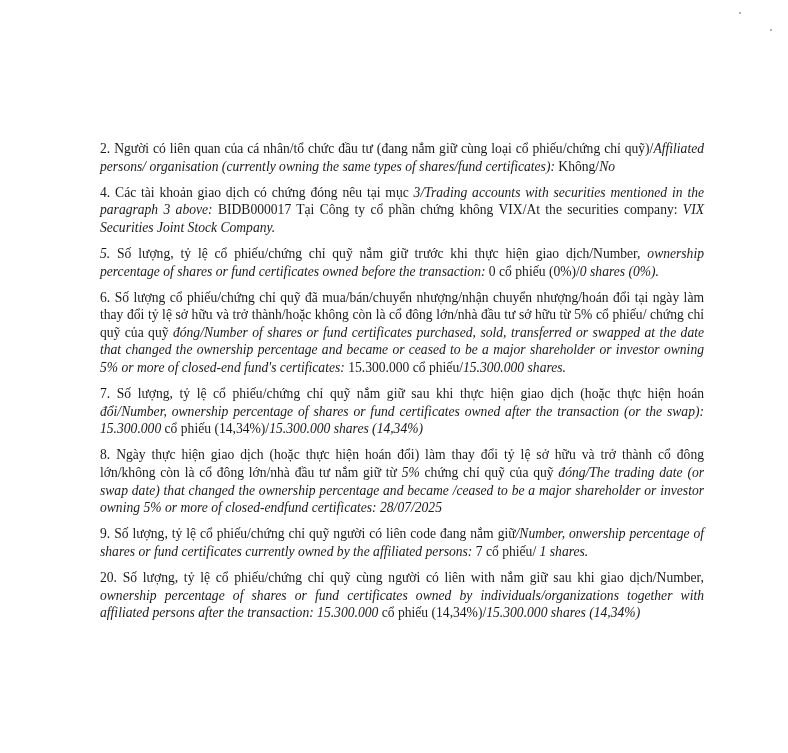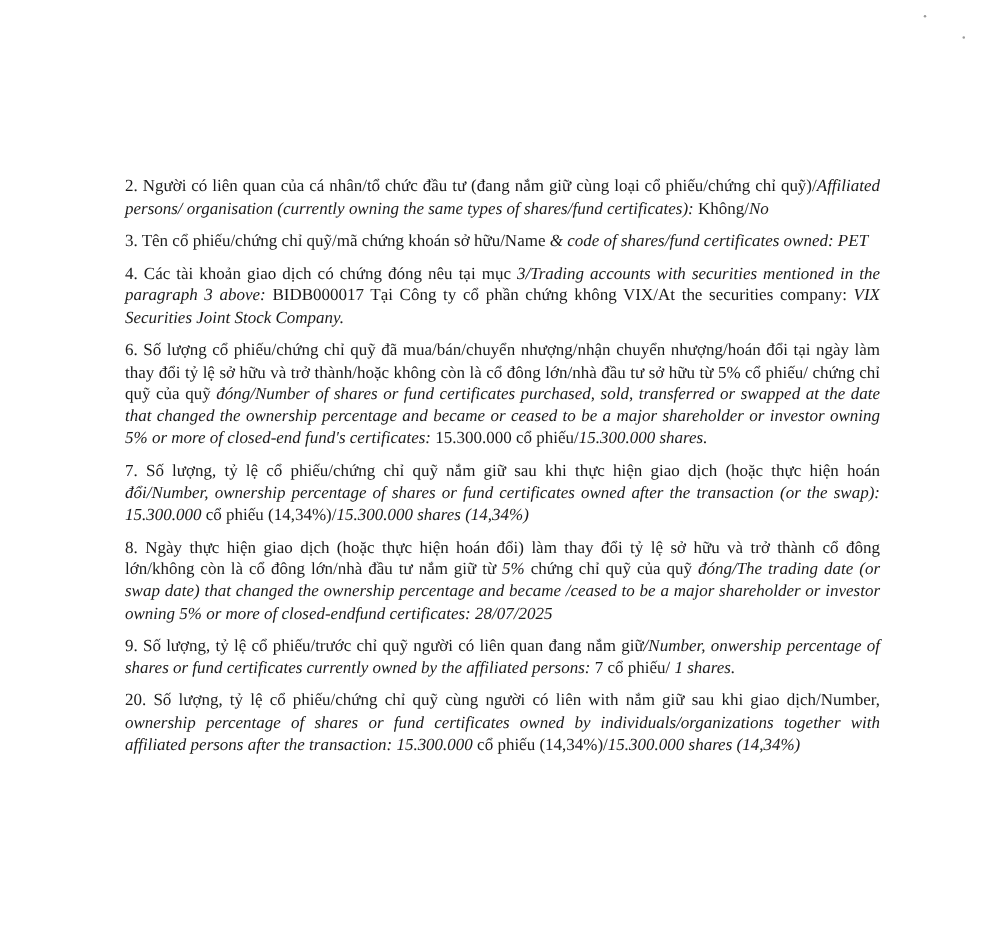--- a/index.html
+++ b/index.html
@@ -38,20 +38,20 @@
     }
   </style>
 </head>
 <body>
 
 <div class="speck" style="left:739px;top:12px;"></div>
 <div class="speck" style="left:770px;top:29px;"></div>
 
 <div class="page" id="doc">
     <p class="para"><span>2.</span> <span>Người có liên quan của cá nhân/tổ chức đầu tư (đang nắm giữ cùng loại cổ phiếu/chứng chỉ quỹ)/</span><em>Affiliated persons/ organisation (currently owning the same types of shares/fund certificates):</em><span> Không/</span><em>No</em></p>
-    <p class="para"><span>3.</span> <span>Tên cổ phiếu/chứng chỉ quỹ/mã chứng khoán sở hữu/Name </span><em>&amp; code of shares/fund certificates owned: PET</em></p>
     <p class="para"><span>4.</span> <span>Các tài khoản giao dịch có chứng đóng nêu tại mục </span><em>3/Trading accounts with securities mentioned in the paragraph 3 above:</em><span> BIDB000017 Tại Công ty cổ phần chứng không VIX/At the securities company: </span><em>VIX Securities Joint Stock Company.</em></p>
+    <p class="para"><em>5.</em> <span>Số lượng, tỷ lệ cổ phiếu/chứng chỉ quỹ nắm giữ trước khi thực hiện giao dịch/Number, </span><em>ownership percentage of shares or fund certificates owned before the transaction:</em><span> 0 cổ phiếu (0%)/</span><em>0 shares (0%).</em></p>
     <p class="para"><span>6.</span> <span>Số lượng cổ phiếu/chứng chỉ quỹ đã mua/bán/chuyển nhượng/nhận chuyển nhượng/hoán đổi tại ngày làm thay đổi tỷ lệ sở hữu và trở thành/hoặc không còn là cổ đông lớn/nhà đầu tư sở hữu từ 5% cổ phiếu/ chứng chỉ quỹ của quỹ </span><em>đóng/Number of shares or fund certificates purchased, sold, transferred or swapped at the date that changed the ownership percentage and became or ceased to be a major shareholder or investor owning 5% or more of closed-end fund's certificates:</em><span> 15.300.000 cổ phiếu/</span><em>15.300.000 shares.</em></p>
     <p class="para"><span>7.</span> <span>Số lượng, tỷ lệ cổ phiếu/chứng chỉ quỹ nắm giữ sau khi thực hiện giao dịch (hoặc thực hiện hoán </span><em>đổi/Number, ownership percentage of shares or fund certificates owned after the transaction (or the swap): 15.300.000</em><span> cổ phiếu (14,34%)/</span><em>15.300.000  shares (14,34%)</em></p>
     <p class="para"><span>8.</span> <span>Ngày thực hiện giao dịch (hoặc thực hiện hoán đổi) làm thay đổi tỷ lệ sở hữu và trở thành cổ đông lớn/không còn là cổ đông lớn/nhà đầu tư nắm giữ từ </span><em>5%</em><span> chứng chỉ quỹ của quỹ </span><em>đóng/The trading date (or swap date) that changed the ownership percentage and became /ceased to be a major shareholder or investor owning 5% or more of closed-endfund certificates: 28/07/2025</em></p>
-    <p class="para"><span>9.</span> <span>Số lượng, tỷ lệ cổ phiếu/trước chỉ quỹ người có liên quan đang nắm giữ</span><em>/Number, onwership percentage of shares or fund certificates currently owned by the affiliated persons:</em><span> 7 cổ phiếu/ </span><em>1 shares.</em></p>
+    <p class="para"><span>9.</span> <span>Số lượng, tỷ lệ cổ phiếu/chứng chỉ quỹ người có liên code đang nắm giữ</span><em>/Number, onwership percentage of shares or fund certificates currently owned by the affiliated persons:</em><span> 7 cổ phiếu/ </span><em>1 shares.</em></p>
     <p class="para"><span>20.</span> <span>Số lượng, tỷ lệ cổ phiếu/chứng chỉ quỹ cùng người có liên with nắm giữ sau khi giao dịch/Number, </span><em>ownership percentage of shares or fund certificates owned by individuals/organizations together with affiliated persons after the transaction: 15.300.000</em><span> cổ phiếu (14,34%)/</span><em>15.300.000 shares (14,34%)</em></p>
   </div>
 
 </body></html>

